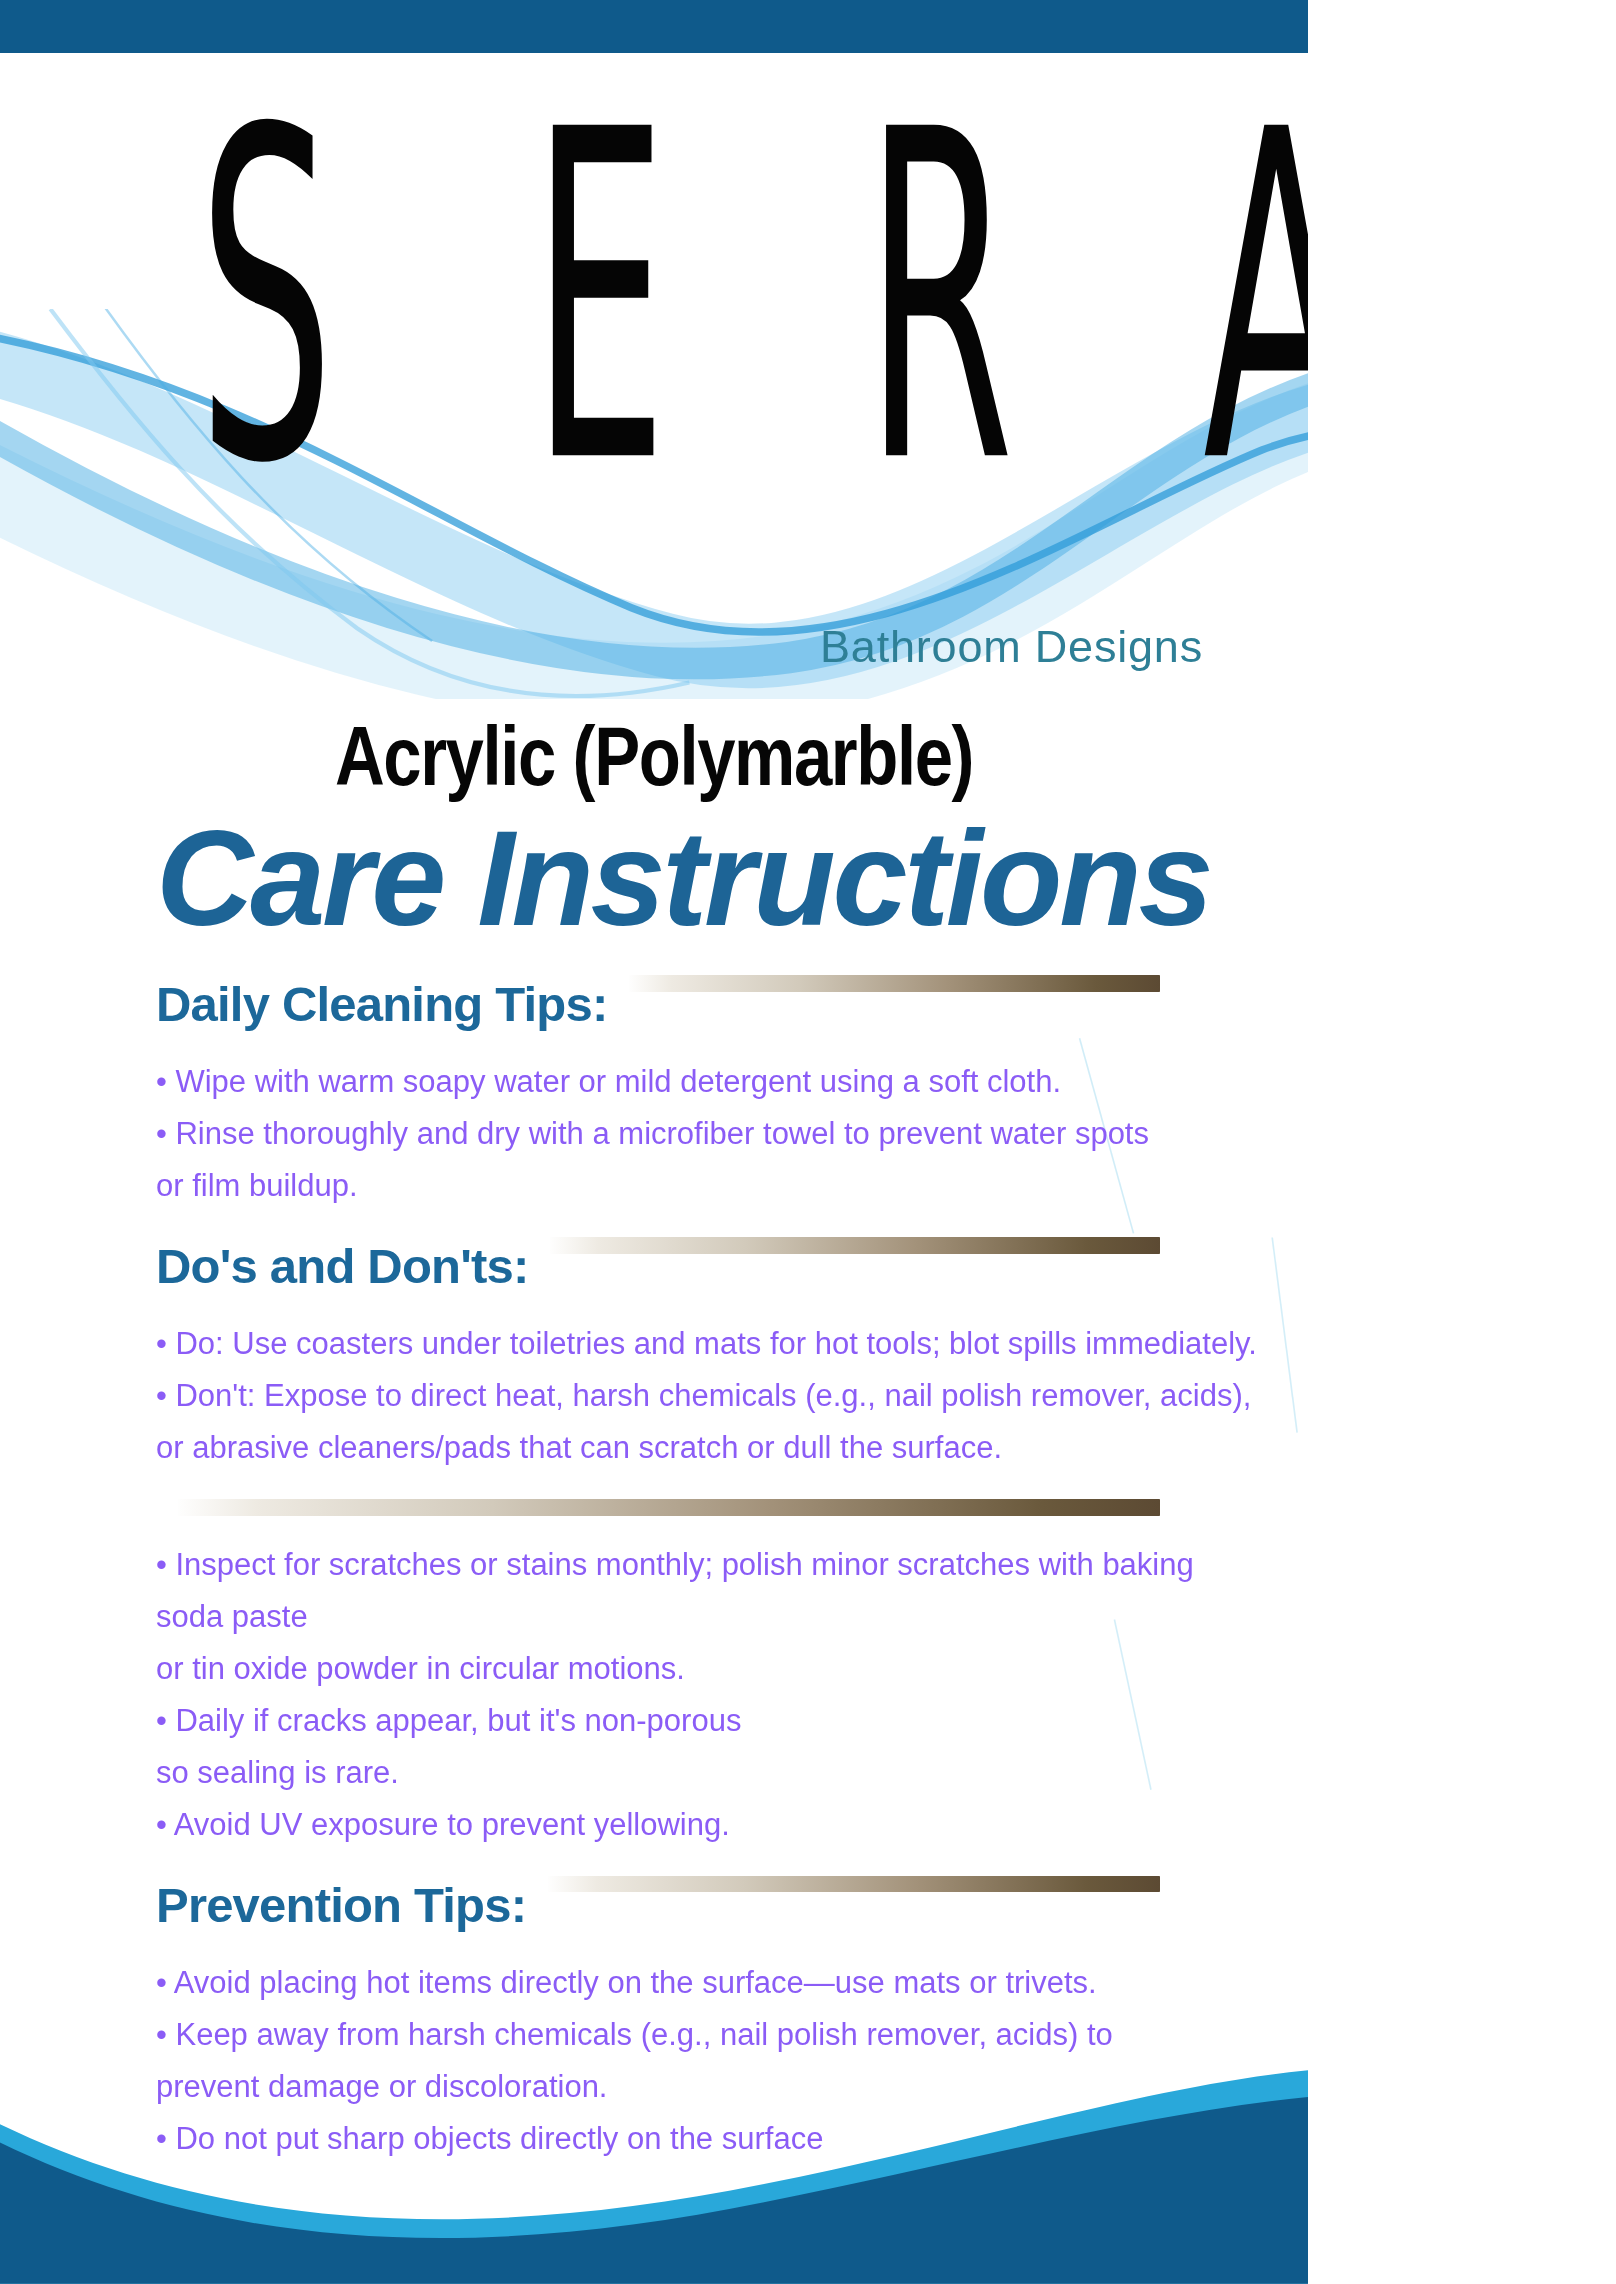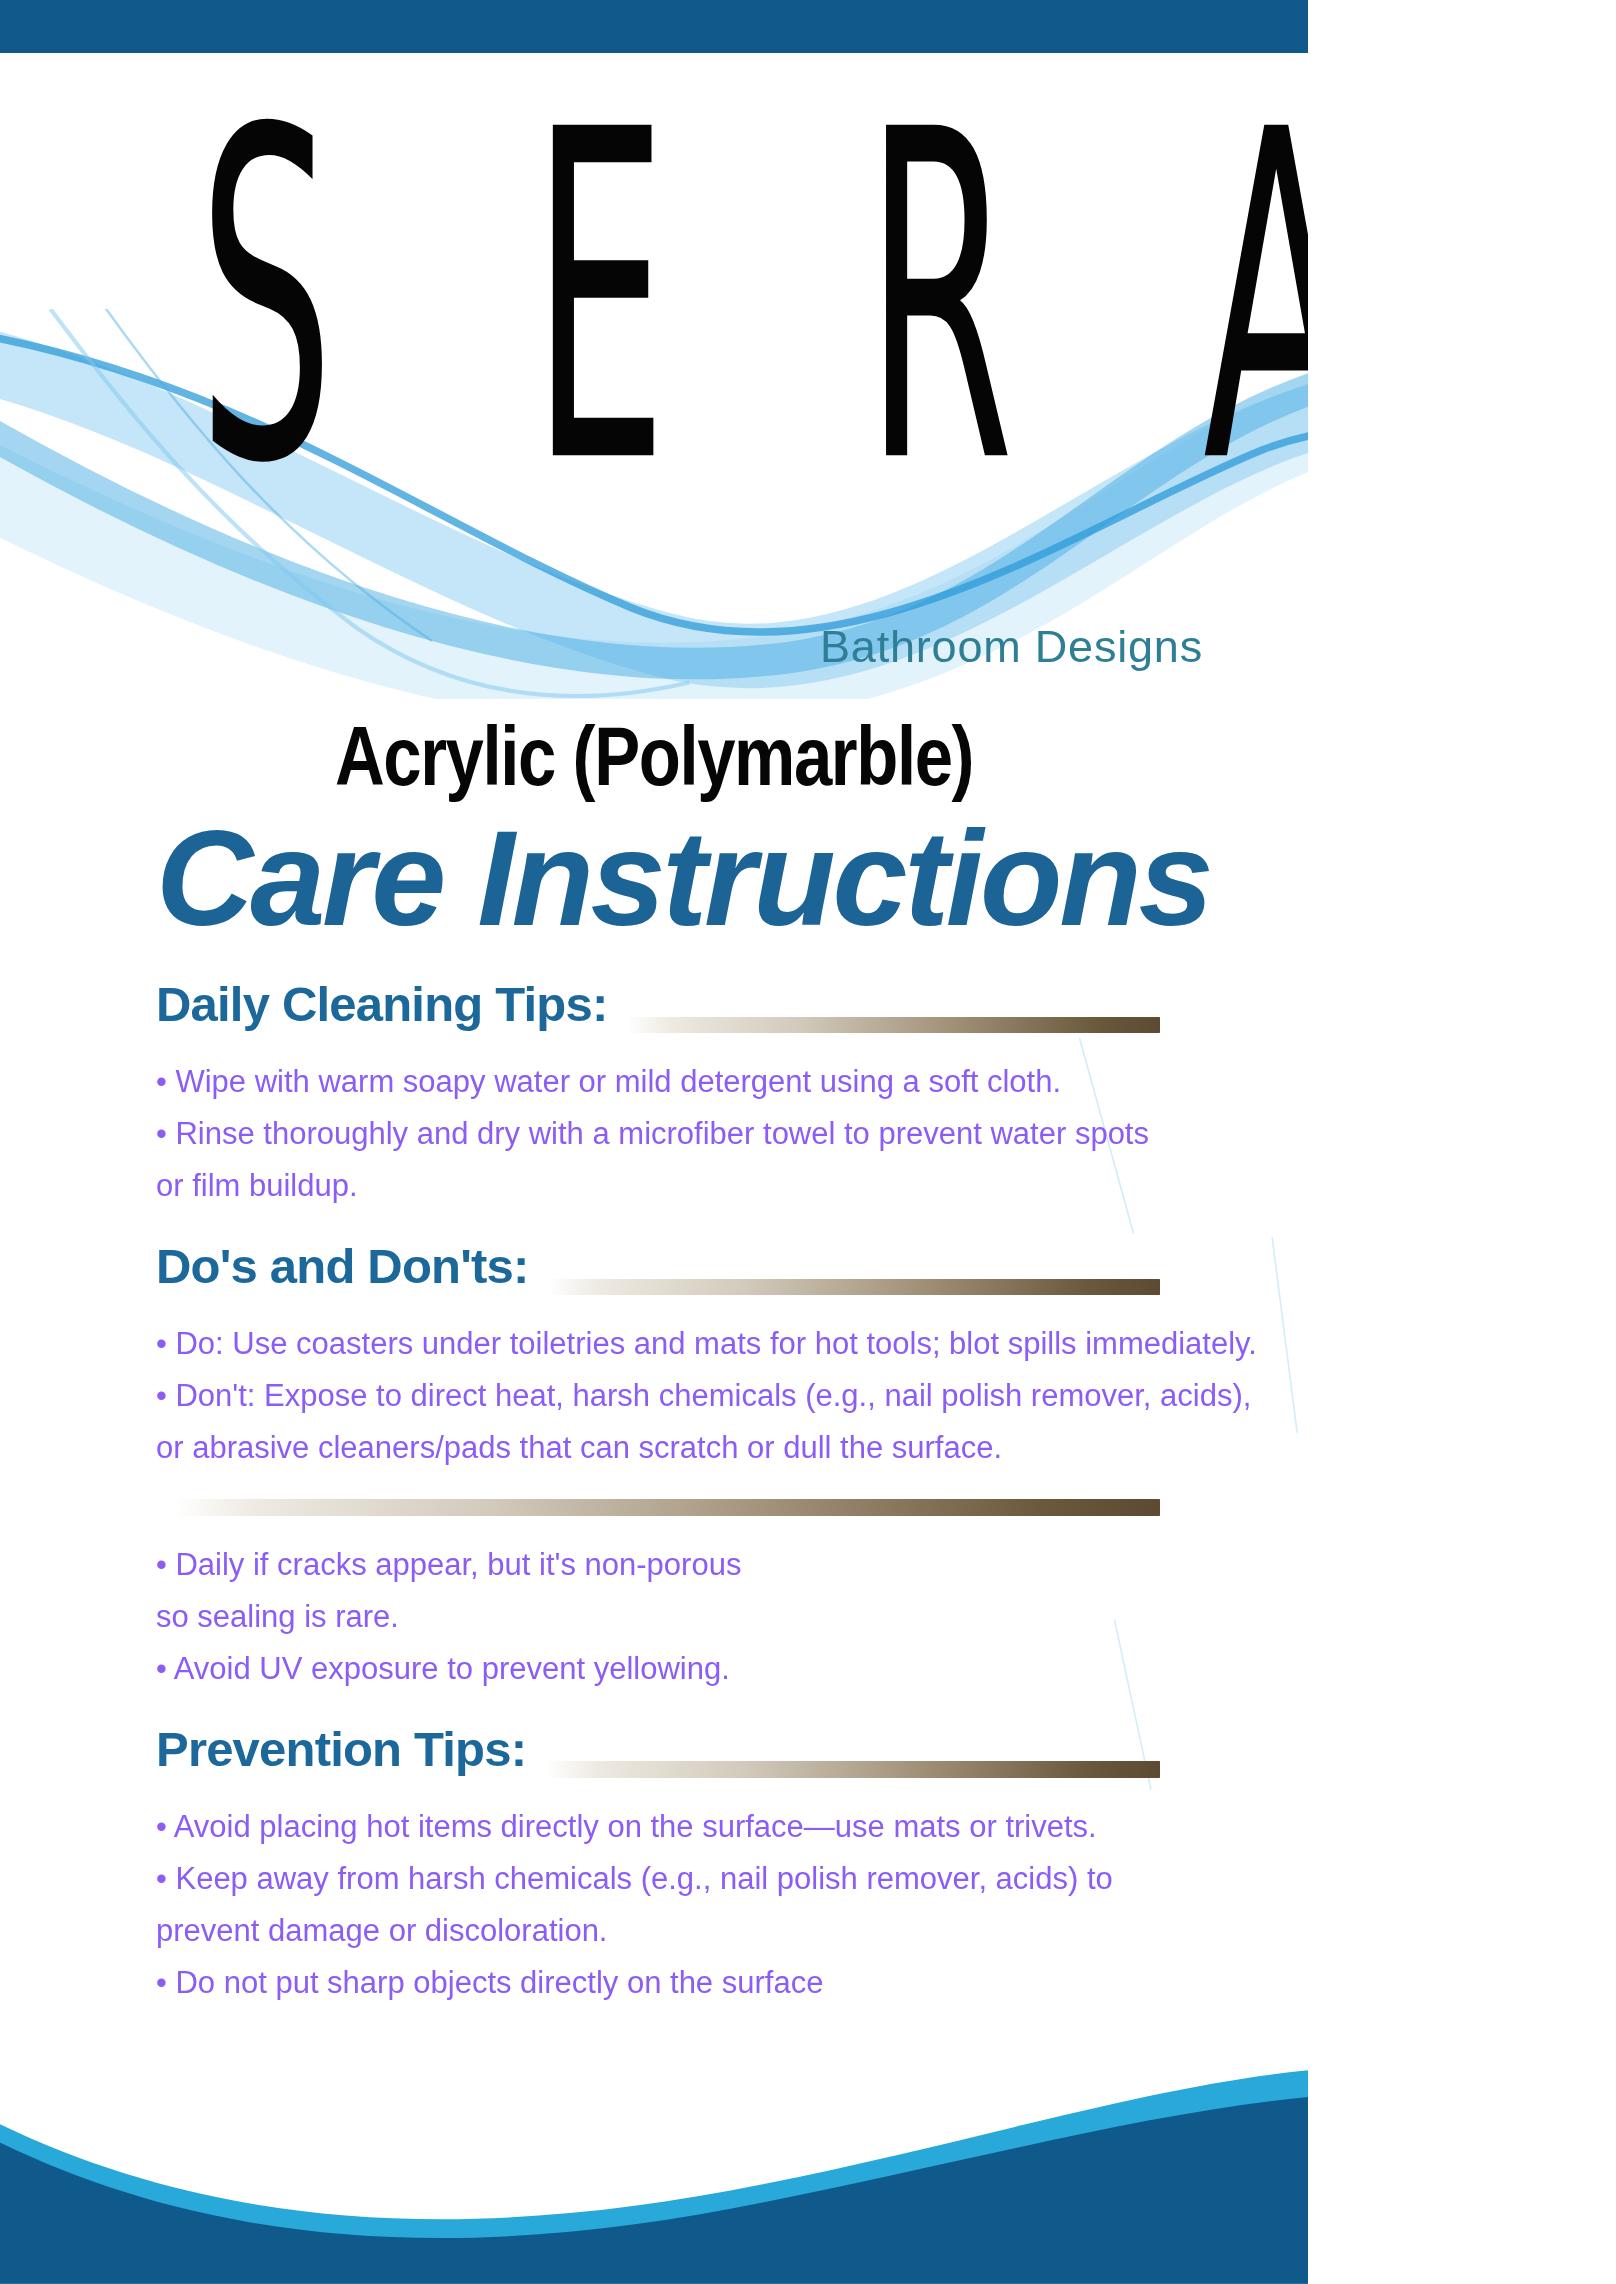--- a/index.html
+++ b/index.html
@@ -66,21 +66,21 @@
     font-weight:bold;
     color:#1d6496;
     letter-spacing:-3.3px;
     line-height:1.02;
     white-space:nowrap;
     font-style:italic;
   }
   
   .sections{margin:28px 50px 0 156px;}
   .section{margin-bottom:25px;}
-  .section-head{display:flex;align-items:flex-end;}
+  .section-head{display:flex;align-items:flex-start;}
   .section-heading{
     font-size:49px;
     font-weight:bold;
     color:#1c689a;
     letter-spacing:-0.8px;
     white-space:nowrap;
     line-height:58px;
   }
   .section-bar{
     flex:1;
@@ -168,20 +168,22 @@
           <div class="bullet">• Don't: Expose to direct heat, harsh chemicals (e.g., nail polish remover, acids),
 or abrasive cleaners/pads that can scratch or dull the surface.</div>
         </div>
       </div>
 
       <div class="section">
         <div class="section-head">
           <span class="section-bar"></span>
         </div>
         <div class="bullets">
+          <div class="bullet">• Inspect for scratches or stains monthly; polish minor scratches with baking soda paste
+or tin oxide powder in circular motions.</div>
           <div class="bullet">• Daily if cracks appear, but it's non-porous
 so sealing is rare.</div>
           <div class="bullet">• Avoid UV exposure to prevent yellowing.</div>
         </div>
       </div>
 
       <div class="section">
         <div class="section-head">
           <span class="section-heading">Prevention Tips:</span>
           <span class="section-bar"></span>

